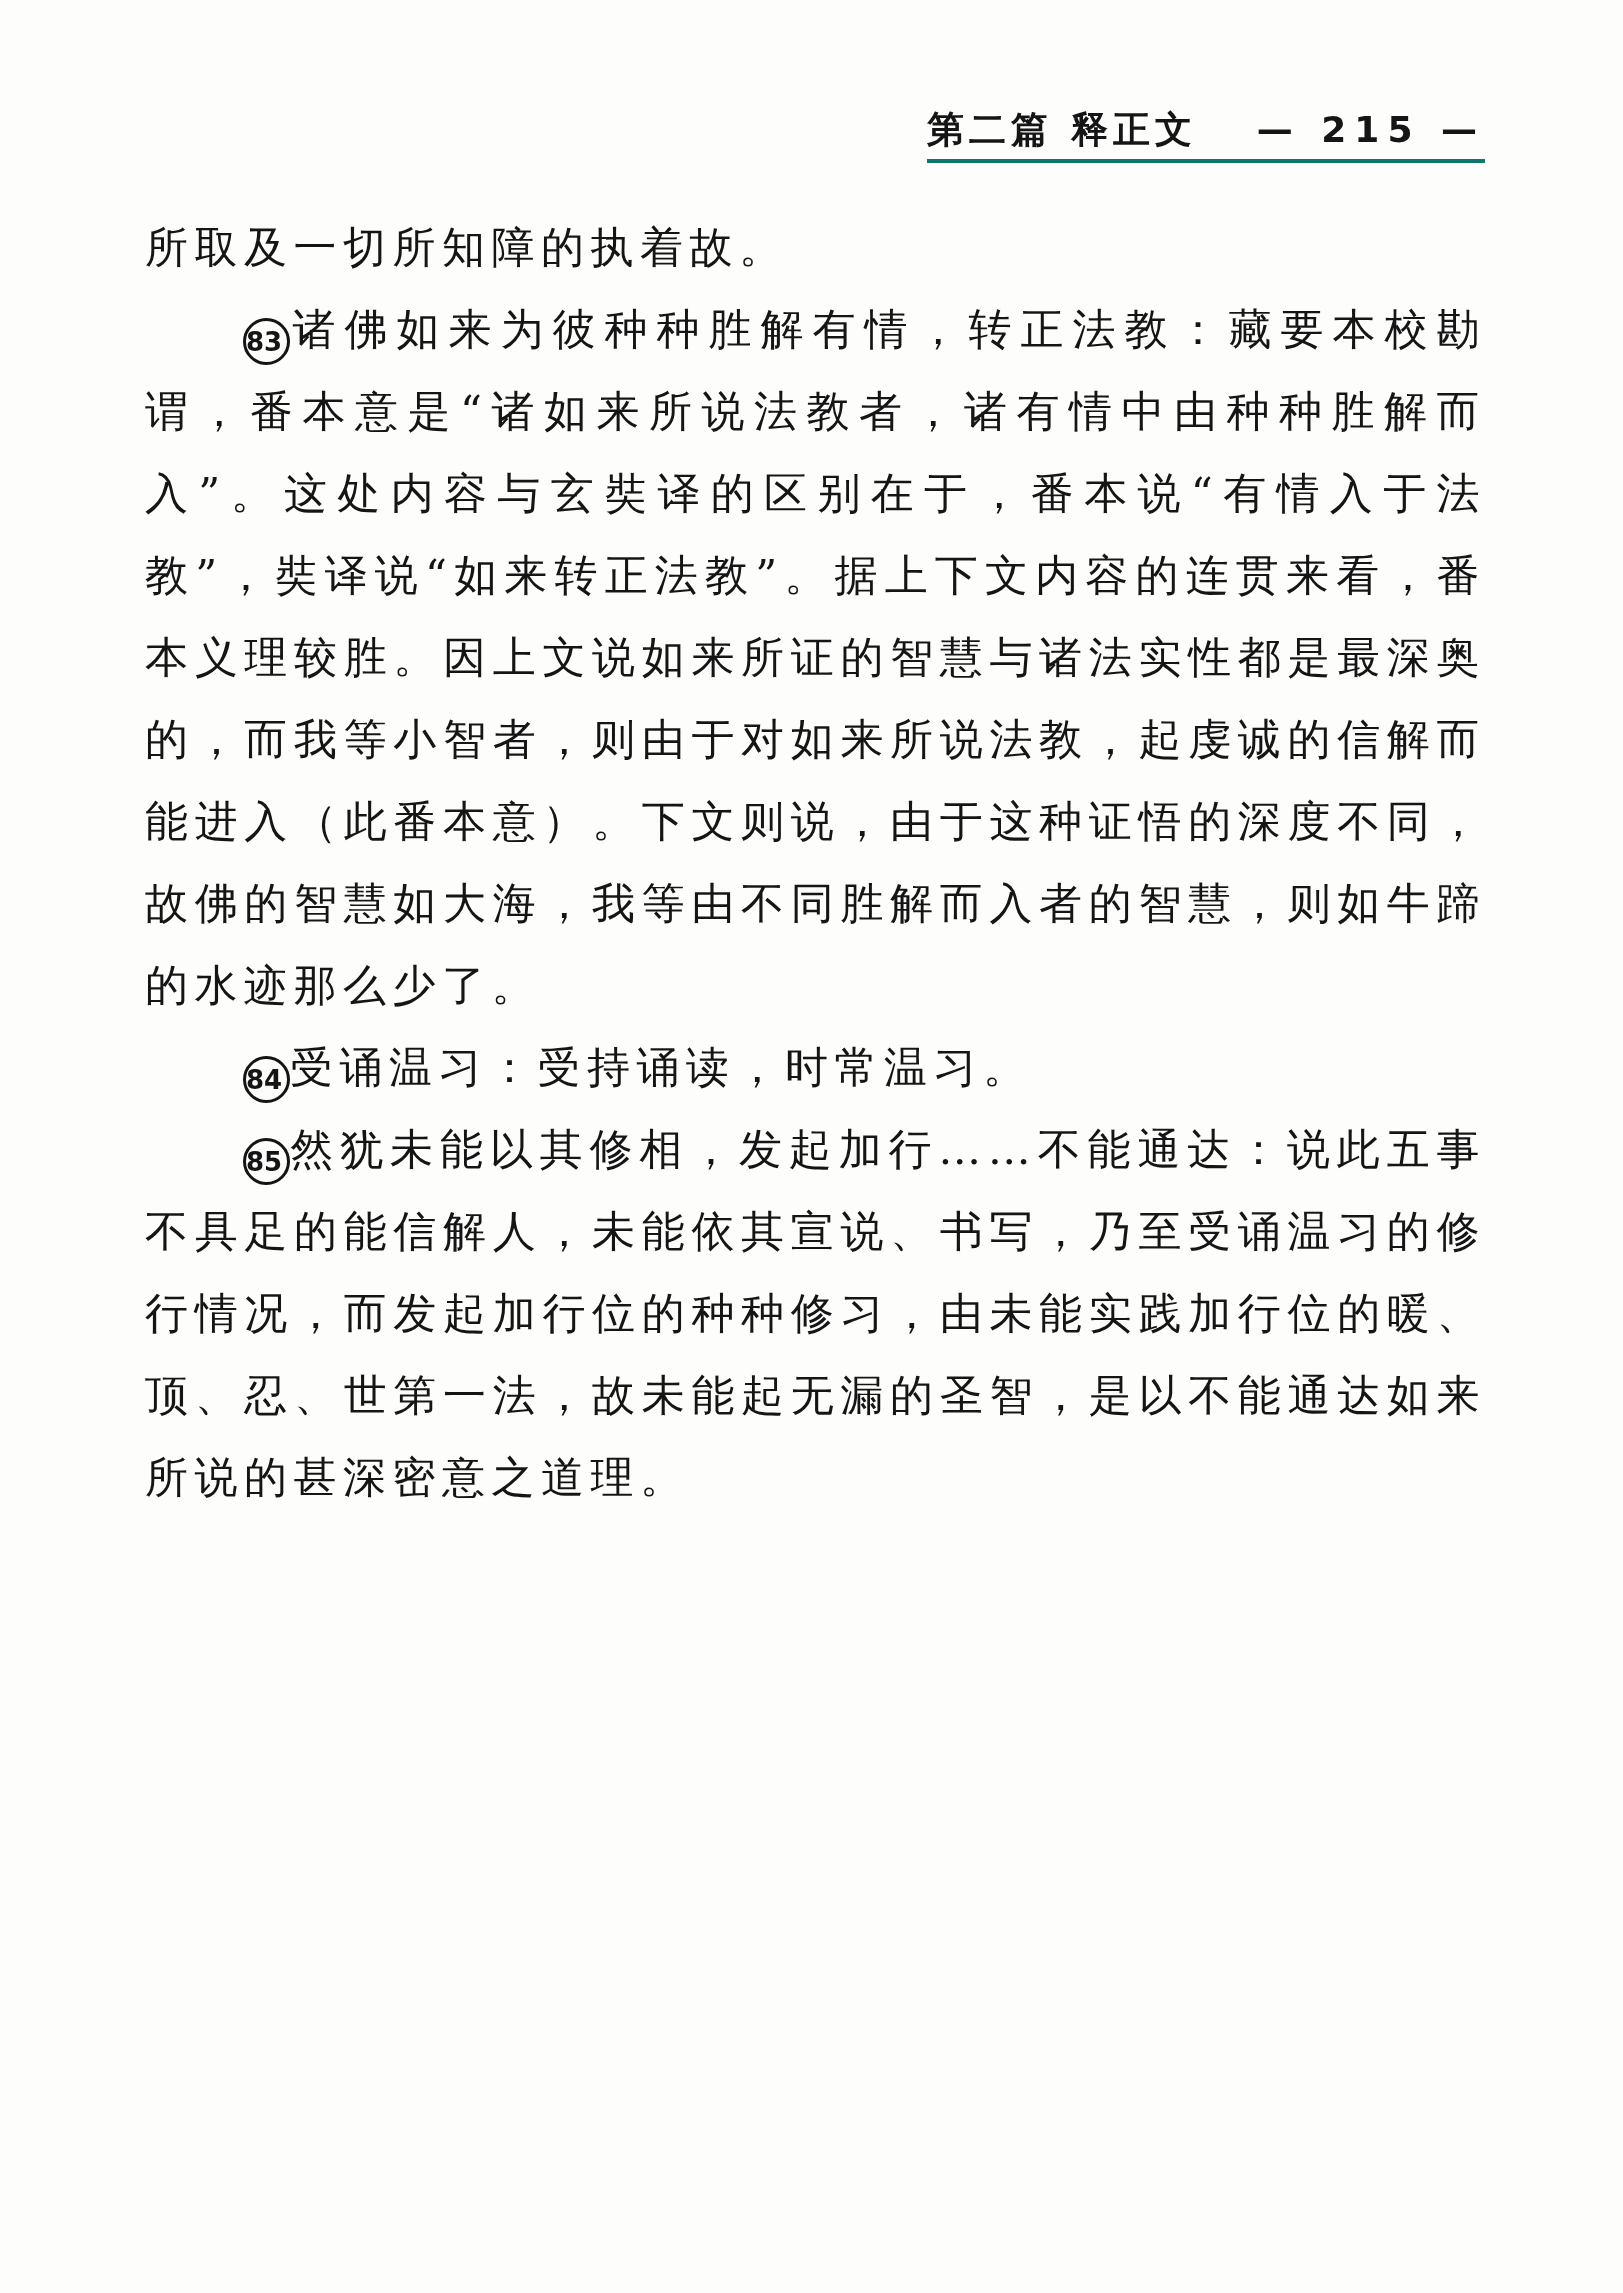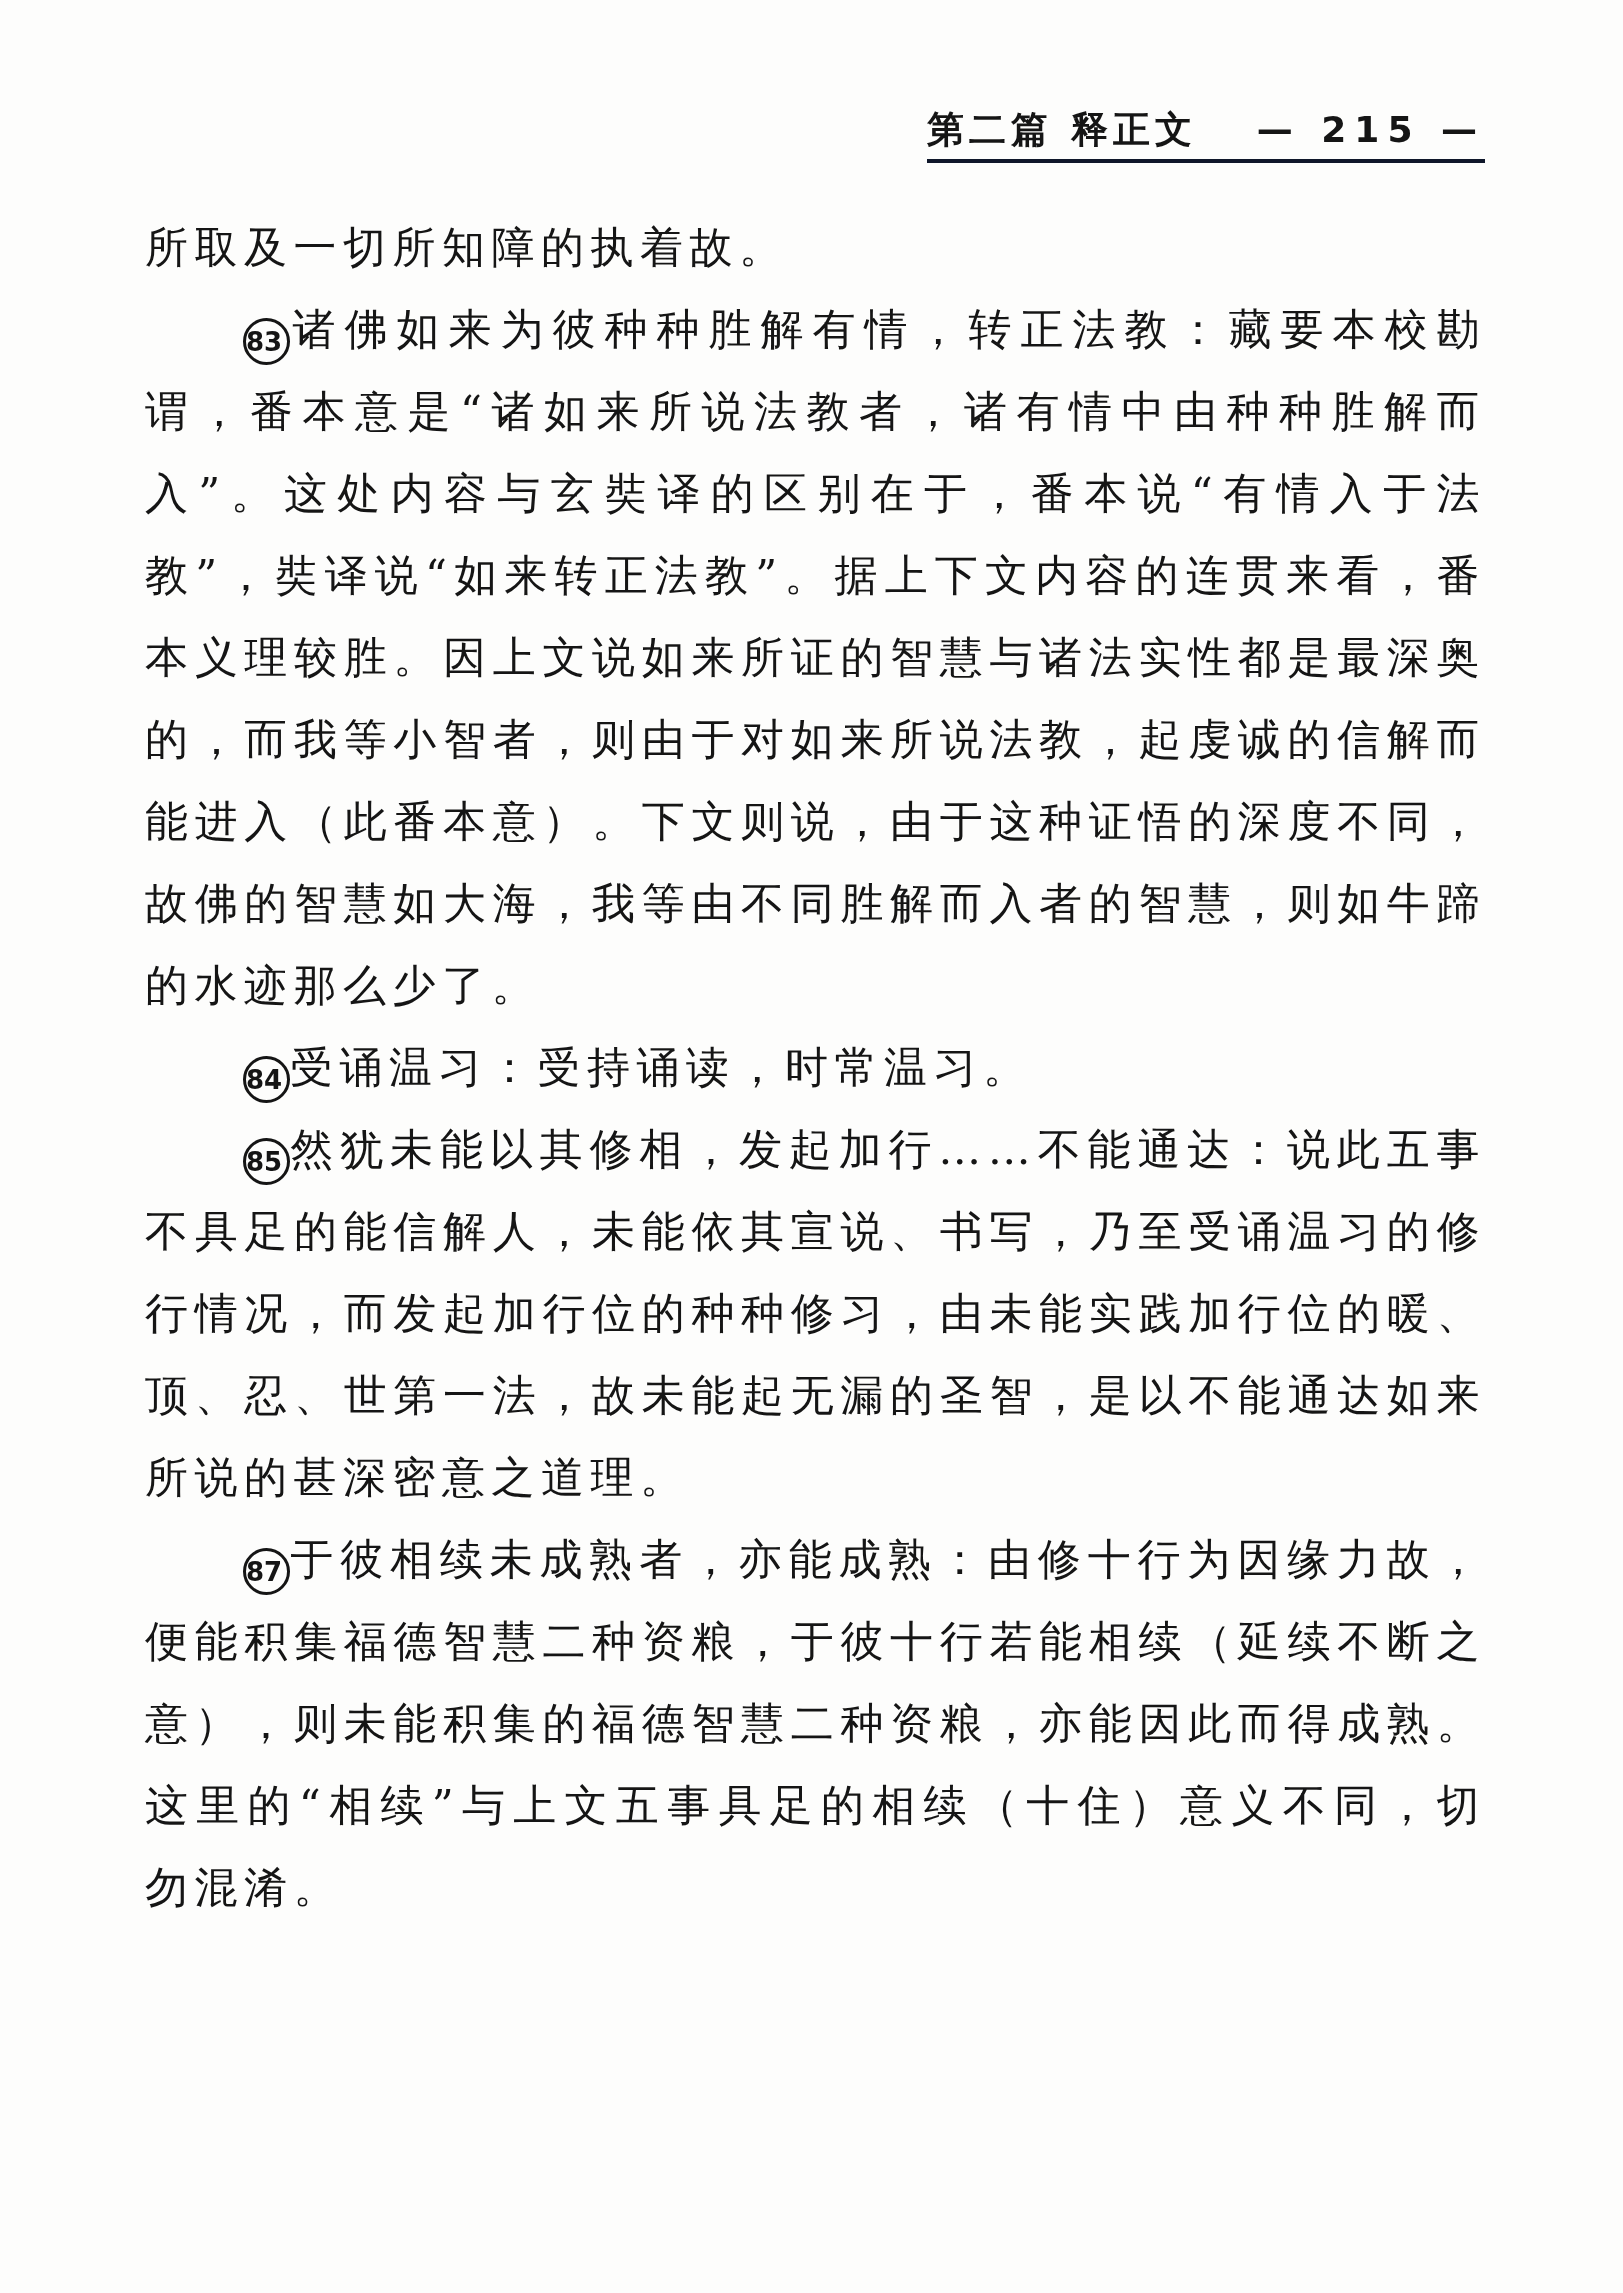--- a/index.html
+++ b/index.html
@@ -19,21 +19,21 @@
   .header {
     position: absolute;
     top: 107px;
     right: 139px;
     white-space: nowrap;
     font-size: 37px;
     font-weight: bold;
     letter-spacing: 5px;
     line-height: 1.2;
     padding-bottom: 8px;
-    border-bottom: 4px solid #0f172a;
+    border-bottom: 4px solid #0f766e;
   }
   .header .pageno {
     margin-left: 42px;
     letter-spacing: 8px;
     font-family: "DejaVu Sans", sans-serif;
     font-size: 36px;
   }
   .body-text {
     position: absolute;
     top: 206px;
@@ -74,16 +74,15 @@
 <div class="page">
   <div class="header">
     <span>第二篇 释正文</span>
     <span class="pageno">— 215 —</span>
   </div>
   <div class="body-text" id="body-text">
       <p class="para"><span>所取及一切所知障的执着故。</span></p>
       <p class="para indent"><span class="cnum">83</span><span>诸佛如来为彼种种胜解有情，转正法教：藏要本校勘谓，番本意是“诸如来所说法教者，诸有情中由种种胜解而入”。这处内容与玄奘译的区别在于，番本说“有情入于法教”，奘译说“如来转正法教”。据上下文内容的连贯来看，番本义理较胜。因上文说如来所证的智慧与诸法实性都是最深奥的，而我等小智者，则由于对如来所说法教，起虔诚的信解而能进入（此番本意）。下文则说，由于这种证悟的深度不同，故佛的智慧如大海，我等由不同胜解而入者的智慧，则如牛蹄的水迹那么少了。</span></p>
       <p class="para indent"><span class="cnum">84</span><span>受诵温习：受持诵读，时常温习。</span></p>
       <p class="para indent"><span class="cnum">85</span><span>然犹未能以其修相，发起加行……不能通达：说此五事不具足的能信解人，未能依其宣说、书写，乃至受诵温习的修行情况，而发起加行位的种种修习，由未能实践加行位的暖、顶、忍、世第一法，故未能起无漏的圣智，是以不能通达如来所说的甚深密意之道理。</span></p>
-      <p class="para indent"><span class="cnum">87</span><span>于彼相续未成熟者，亦能成熟：由修十行为因缘力故，便能积集福德智慧二种资粮，于彼十行若能相续（延续不断之意），则未能积集的福德智慧二种资粮，亦能因此而得成熟。这里的“相续”与上文五事具足的相续（十住）意义不同，切勿混淆。</span></p>
     </div>
 </div>
 
 
 </body></html>

